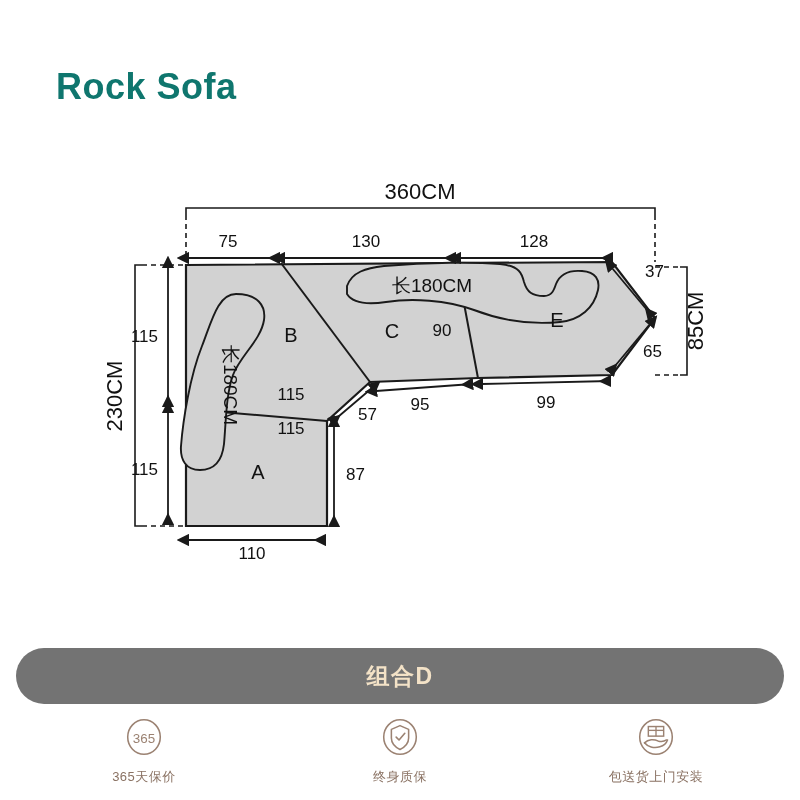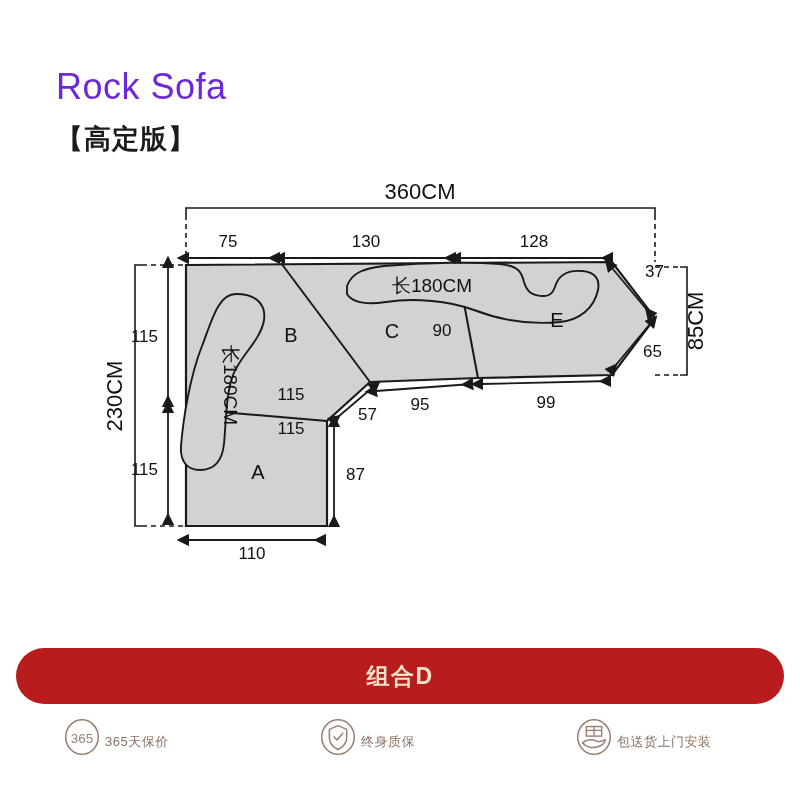--- a/index.html
+++ b/index.html
@@ -18,23 +18,23 @@
 
   
   #title-block {
     position: absolute;
     left: 56px;
     top: 64px;
     width: 420px;
   }
   #product-title {
     font-size: 36px;
-    font-weight: 400;
+    font-weight: 700;
     letter-spacing: 0.5px;
-    color: #6d28d9;
+    color: #0f766e;
     line-height: 1.25;
     margin: 0;
   }
   #product-subtitle {
     font-size: 27px;
     font-weight: 600;
     color: #1b1b1b;
     line-height: 1.35;
     margin: 12px 0 0 0;
     letter-spacing: 1px;
@@ -72,21 +72,21 @@
     fill: #111111;
   }
 
   
   #combo-banner {
     position: absolute;
     left: 16px;
     top: 648px;
     width: 768px;
     height: 56px;
-    background: #b91c1c;
+    background: #737373;
     border-radius: 28px;
     display: flex;
     align-items: center;
     justify-content: center;
   }
   #combo-banner-label {
     font-size: 23px;
     font-weight: 600;
     color: #f3e2c7;
     letter-spacing: 1.5px;
@@ -97,20 +97,21 @@
     position: absolute;
     left: 16px;
     top: 716px;
     width: 768px;
     display: flex;
     justify-content: space-around;
     align-items: flex-start;
   }
   .feature {
     display: flex;
+    flex-direction: column;
     align-items: center;
     width: 170px;
   }
   .feature-icon {
     width: 46px;
     height: 46px;
     display: block;
   }
   .feature-label {
     margin-top: 6px;
@@ -118,21 +119,20 @@
     color: #8a7263;
     letter-spacing: 0.5px;
     white-space: nowrap;
   }
 </style>
 </head>
 <body>
 
 <div id="title-block">
   <h1 id="product-title">Rock Sofa</h1>
-  <div id="product-subtitle">【高定版】</div>
 </div>
 
 <div id="diagram-wrap">
   <svg id="diagram-svg" width="800" height="420" viewBox="0 0 800 420">
 
     <g>
       <path d="M 186,95
                L 612,92
                L 655,148
                L 612,205

